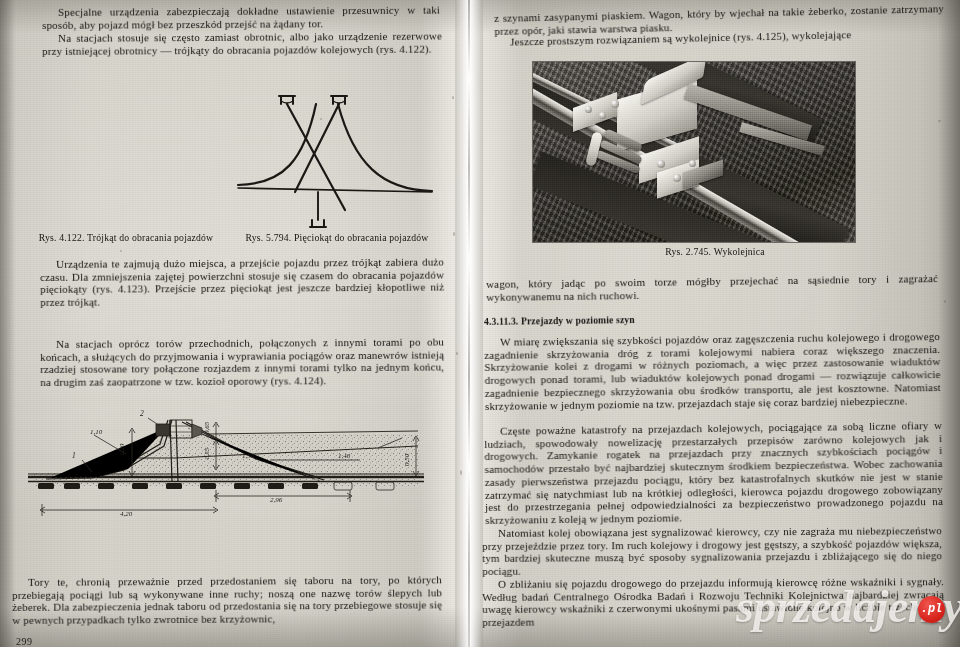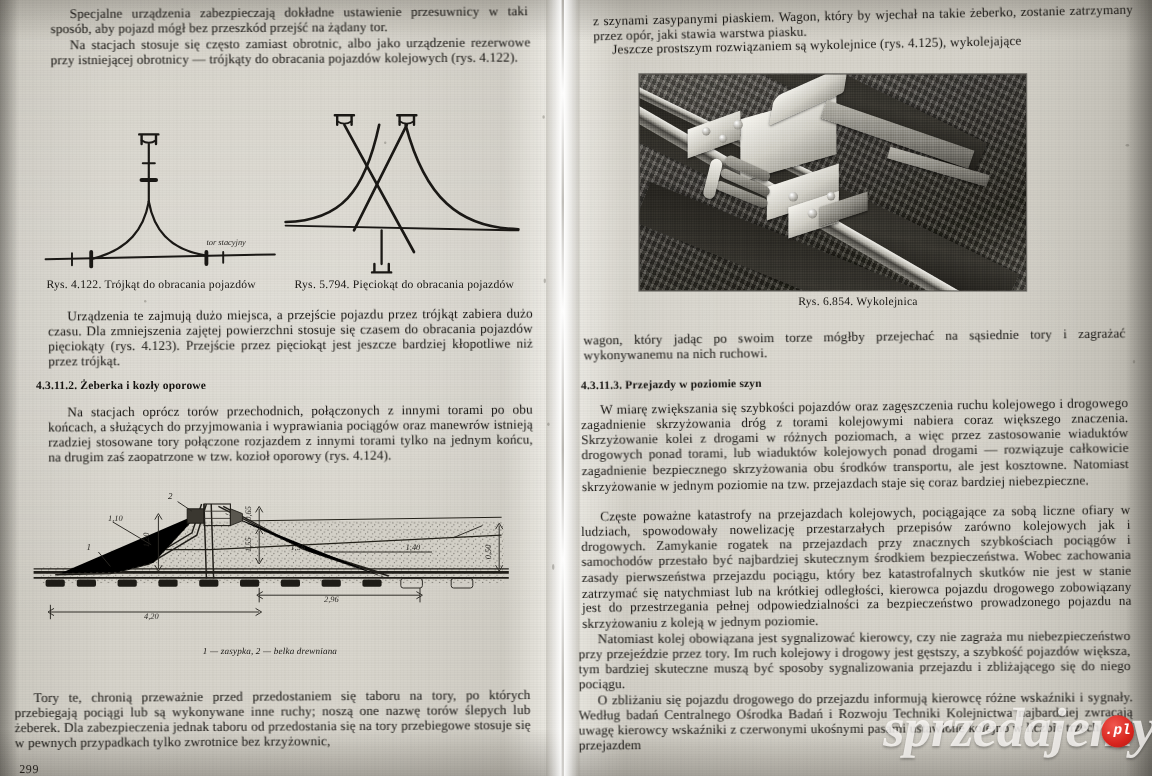--- a/index.html
+++ b/index.html
@@ -214,45 +214,20 @@
   <div class="page left">
 
     <div class="col inkblur warpC" style="left:42px;top:6px;width:398px;">
       <p class="body">Specjalne urządzenia zabezpieczają dokładne ustawienie przesuwnicy w taki sposób, aby pojazd mógł bez przeszkód przejść na żądany tor.</p>
     </div>
 
     <div class="col inkblur warpC" style="left:42px;top:32px;width:400px;">
       <p class="body">Na stacjach stosuje się często zamiast obrotnic, albo jako urządzenie rezerwowe przy istniejącej obrotnicy — trójkąty do obracania pojazdów kolejowych (rys. 4.122).</p>
     </div>
 
-    <div class="fig" style="left:24px;top:98px;width:212px;height:128px;">
-      <svg width="212" height="128" viewBox="0 0 212 128">
-        <g stroke="#1a1815" fill="none" stroke-linecap="round">
-
-          <line x1="14" y1="118" x2="205" y2="114" stroke-width="1.7"></line>
-
-          <line x1="36" y1="113" x2="36" y2="123" stroke-width="1.6"></line>
-          <line x1="52" y1="112" x2="52" y2="124" stroke-width="3.2"></line>
-          <line x1="148" y1="112" x2="148" y2="122" stroke-width="3.2"></line>
-          <line x1="162" y1="112" x2="162" y2="121" stroke-width="1.6"></line>
-
-          <line x1="100" y1="22" x2="100" y2="70" stroke-width="1.8"></line>
-          <line x1="95" y1="38" x2="105" y2="38" stroke-width="1.7"></line>
-          <line x1="94" y1="52" x2="106" y2="52" stroke-width="3.4"></line>
-
-          <path d="M94 22 L94 14 M106 22 L106 14 M92 14 L108 14" stroke-width="2"></path>
-          <path d="M94 19 Q100 23 106 19" stroke-width="1.6"></path>
-
-          <path d="M100 70 C96 92 84 110 52 118" stroke-width="1.9"></path>
-
-          <path d="M100 70 C104 92 116 110 148 115" stroke-width="1.9"></path>
-        </g>
-        <text x="148" y="106" font-family="Liberation Serif, serif" font-size="7" font-style="italic" fill="#211f1b">tor stacyjny</text>
-      </svg>
-    </div>
 
     <div class="fig" style="left:232px;top:60px;width:215px;height:170px;">
       <svg width="215" height="170" viewBox="0 0 215 170">
         <g stroke="#1a1815" fill="none" stroke-linecap="round">
 
           <path d="M49 44 L49 36 M61 44 L61 36 M47 36 L63 36" stroke-width="2"></path>
           <path d="M49 41 Q55 45 61 41" stroke-width="1.5"></path>
           <path d="M101 44 L101 36 M113 44 L113 36 M99 36 L115 36" stroke-width="2"></path>
           <path d="M101 41 Q107 45 113 41" stroke-width="1.5"></path>
 
@@ -274,23 +249,20 @@
       <p class="figcap">Rys. 4.122. Trójkąt do obracania pojazdów</p>
     </div>
     <div class="col inkblur" style="left:228px;top:232px;width:218px;">
       <p class="figcap">Rys. 5.794. Pięciokąt do obracania pojazdów</p>
     </div>
 
     <div class="col inkblur warpC" style="left:40px;top:258px;width:404px;">
       <p class="body">Urządzenia te zajmują dużo miejsca, a przejście pojazdu przez trójkąt zabiera dużo czasu. Dla zmniejszenia zajętej powierzchni stosuje się czasem do obracania pojazdów pięciokąty (rys. 4.123). Przejście przez pięciokąt jest jeszcze bardziej kłopotliwe niż przez trójkąt.</p>
     </div>
 
-    <div class="col inkblur" style="left:30px;top:316px;width:300px;">
-      <p class="heading">4.3.11.2. Żeberka i kozły oporowe</p>
-    </div>
 
     <div class="col inkblur warpC" style="left:40px;top:338px;width:404px;">
       <p class="body">Na stacjach oprócz torów przechodnich, połączonych z innymi torami po obu końcach, a służących do przyjmowania i wyprawiania pociągów oraz manewrów istnieją rzadziej stosowane tory połączone rozjazdem z innymi torami tylko na jednym końcu, na drugim zaś zaopatrzone w tzw. kozioł oporowy (rys. 4.124).</p>
     </div>
 
     <div class="fig" style="left:20px;top:398px;width:420px;height:138px;">
       <svg width="420" height="138" viewBox="0 0 420 138">
         <defs>
           <pattern id="ballastfill" width="6" height="6" patternUnits="userSpaceOnUse">
             <rect width="6" height="6" fill="#d2cfc6"></rect>
@@ -379,21 +351,20 @@
           <text x="70" y="36">1,10</text>
           <text x="222" y="60">1,56</text>
           <text x="318" y="60">1,40</text>
           <text x="250" y="104">2,96</text>
           <text x="100" y="118">4,20</text>
         </g>
       </svg>
     </div>
 
     <div class="col inkblur" style="left:60px;top:538px;width:330px;">
-      <p class="figsub">1 — zasypka, 2 — belka drewniana</p>
     </div>
 
     <div class="col inkblur warpC" style="left:12px;top:576px;width:430px;">
       <p class="body">Tory te, chronią przeważnie przed przedostaniem się taboru na tory, po których przebiegają pociągi lub są wykonywane inne ruchy; noszą one nazwę torów ślepych lub żeberek. Dla zabezpieczenia jednak taboru od przedostania się na tory przebiegowe stosuje się w pewnych przypadkach tylko zwrotnice bez krzyżownic,</p>
     </div>
 
     <div class="pageno inkblur" style="left:16px;top:636px;">299</div>
   </div>
 
   <div class="page right">
@@ -433,21 +404,21 @@
       <div class="bolt" style="left:52px;top:44px;width:7px;height:7px;"></div>
       <div class="bolt" style="left:66px;top:50px;width:7px;height:7px;"></div>
       <div class="bolt" style="left:78px;top:38px;width:8px;height:8px;"></div>
       <div class="bolt" style="left:124px;top:98px;width:8px;height:8px;"></div>
       <div class="bolt" style="left:140px;top:112px;width:8px;height:8px;"></div>
       <div class="bolt" style="left:156px;top:98px;width:7px;height:7px;"></div>
       <div class="grainp"></div>
     </div>
 
     <div class="col inkblur" style="left:120px;top:246px;width:230px;">
-      <p class="figcap">Rys. 6.854. Wykolejnica</p>
+      <p class="figcap">Rys. 2.745. Wykolejnica</p>
     </div>
 
     <div class="col inkblur warpB" style="left:6px;top:278px;width:452px;">
       <p class="body noind">wagon, który jadąc po swoim torze mógłby przejechać na sąsiednie tory i zagrażać wykonywanemu na nich ruchowi.</p>
     </div>
 
     <div class="col inkblur warpB" style="left:4px;top:316px;width:300px;">
       <p class="heading">4.3.11.3. Przejazdy w poziomie szyn</p>
     </div>
 

